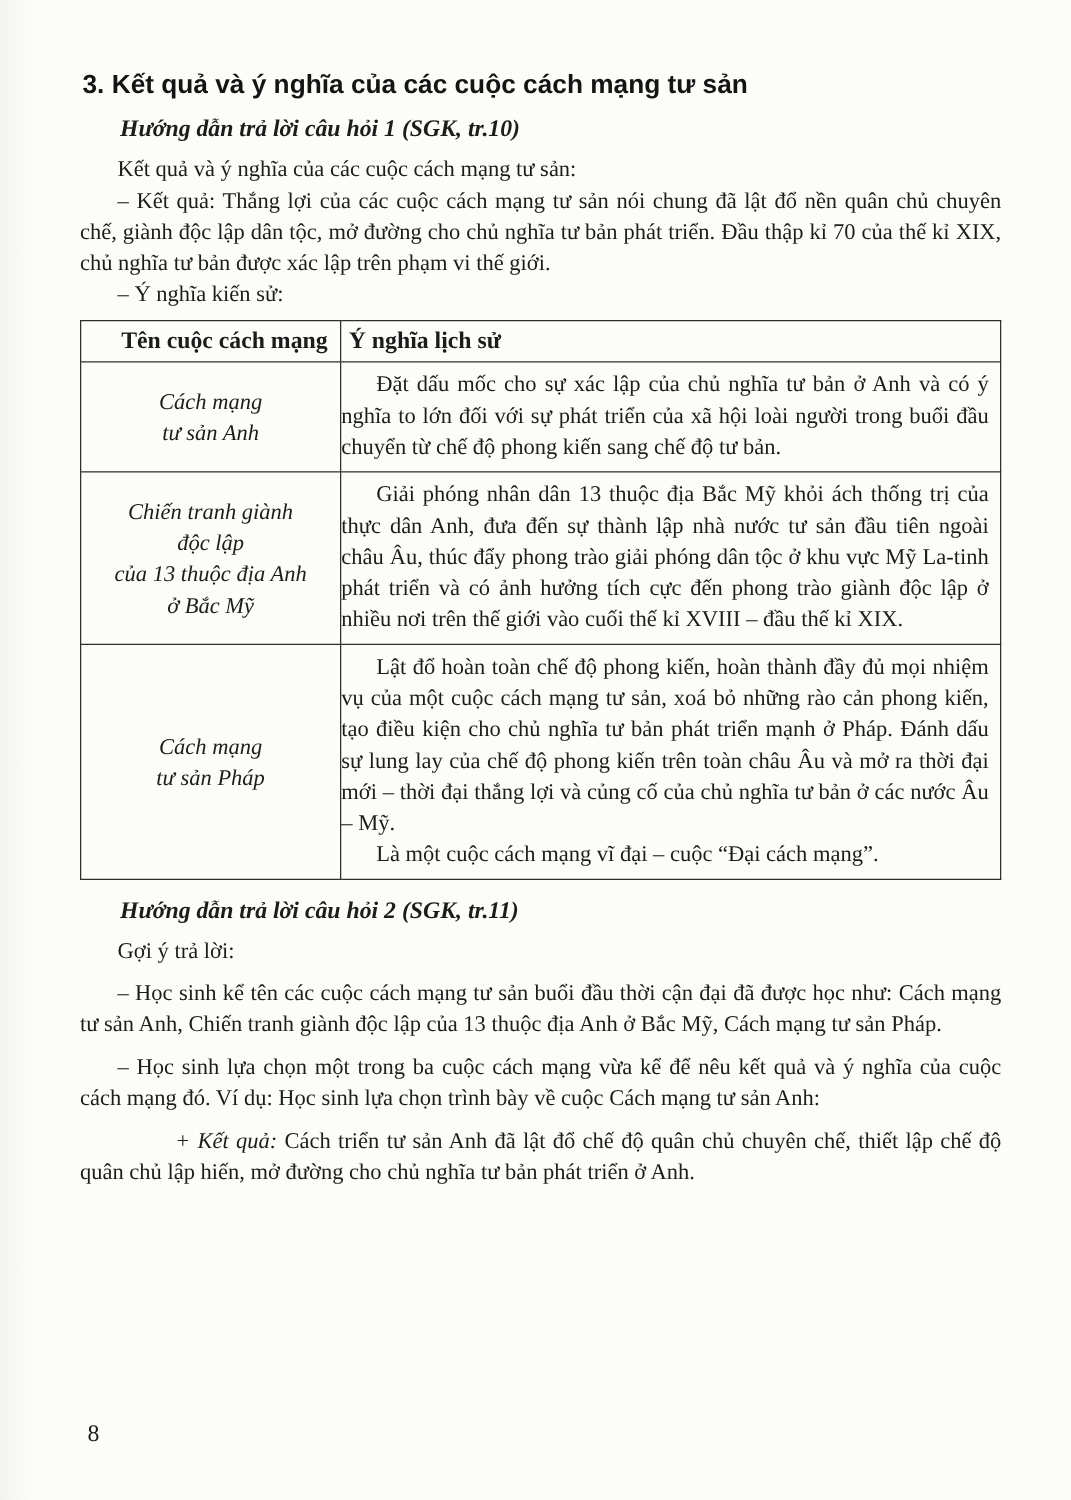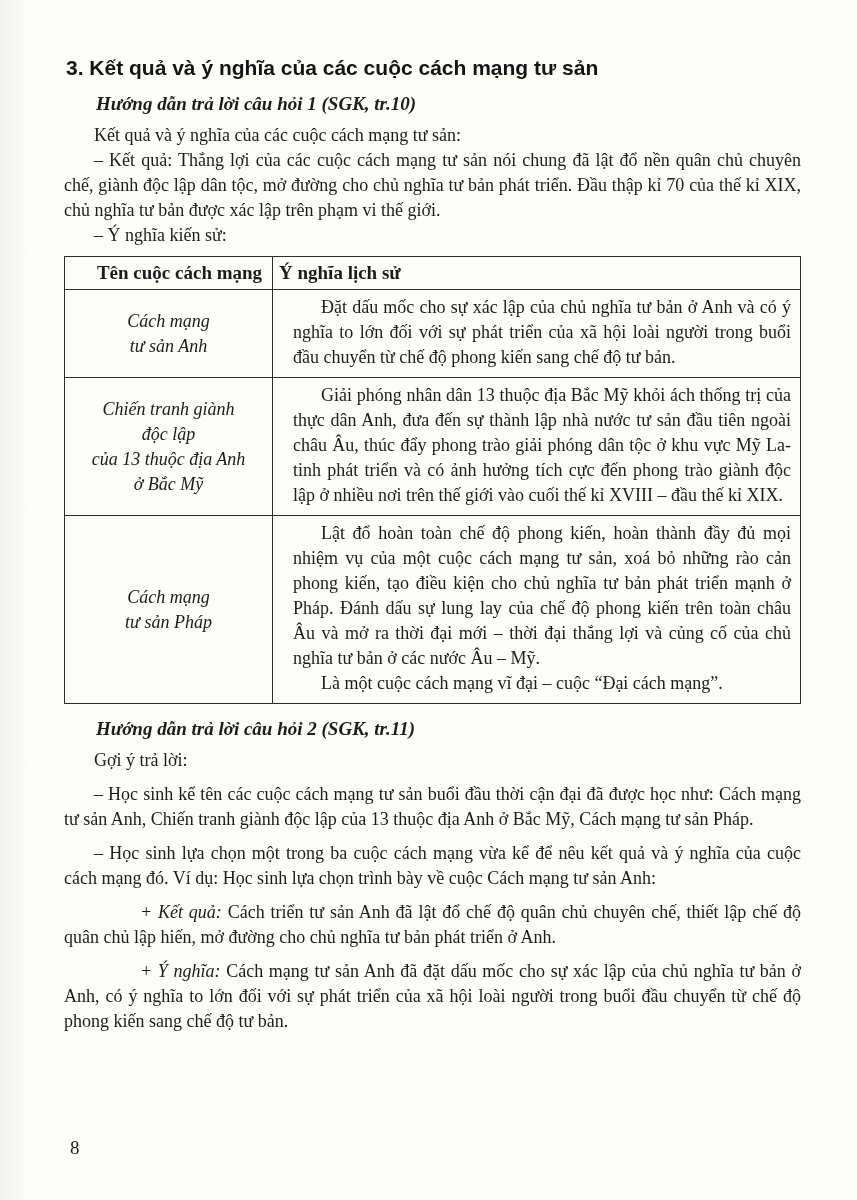--- a/index.html
+++ b/index.html
@@ -58,21 +58,21 @@
   th.meaning-header { text-align: left; }
   .name-cell {
     font-style: italic;
     text-align: center;
     vertical-align: middle;
     white-space: pre-line;
     line-height: 25px;
     padding: 6px 4px;
   }
   .meaning-cell {
-    padding: 5px 9px 7px 20px;
+    padding: 5px 9px 7px 0;
     vertical-align: top;
   }
   .cell-para {
     text-align: justify;
     text-indent: 28px;
     line-height: 25px;
   }
   .lead { font-style: italic; margin-left: 46px; }
   .page-number {
     position: absolute;
@@ -135,17 +135,16 @@
   <h2 class="guide-heading">Hướng dẫn trả lời câu hỏi 2 (SGK, tr.11)</h2>
 
   <p class="body-para">Gợi ý trả lời:</p>
 
   <p class="body-para spaced">– Học sinh kể tên các cuộc cách mạng tư sản buổi đầu thời cận đại đã được học như: Cách mạng tư sản Anh, Chiến tranh giành độc lập của 13 thuộc địa Anh ở Bắc Mỹ, Cách mạng tư sản Pháp.</p>
 
   <p class="body-para spaced">– Học sinh lựa chọn một trong ba cuộc cách mạng vừa kể để nêu kết quả và ý nghĩa của cuộc cách mạng đó. Ví dụ: Học sinh lựa chọn trình bày về cuộc Cách mạng tư sản Anh:</p>
 
   <p class="body-para spaced"><span class="lead">+ Kết quả:</span> <span>Cách triển tư sản Anh đã lật đổ chế độ quân chủ chuyên chế, thiết lập chế độ quân chủ lập hiến, mở đường cho chủ nghĩa tư bản phát triển ở Anh.</span></p>
 
-  <p class="body-para spaced"><span class="lead">+ Ý nghĩa:</span> <span>Cách mạng tư sản Anh đã đặt dấu mốc cho sự xác lập của chủ nghĩa tư bản ở Anh, có ý nghĩa to lớn đối với sự phát triển của xã hội loài người trong buổi đầu chuyển từ chế độ phong kiến sang chế độ tư bản.</span></p>
 
   <div class="page-number">8</div>
 
 </div>
 
 </body></html>

